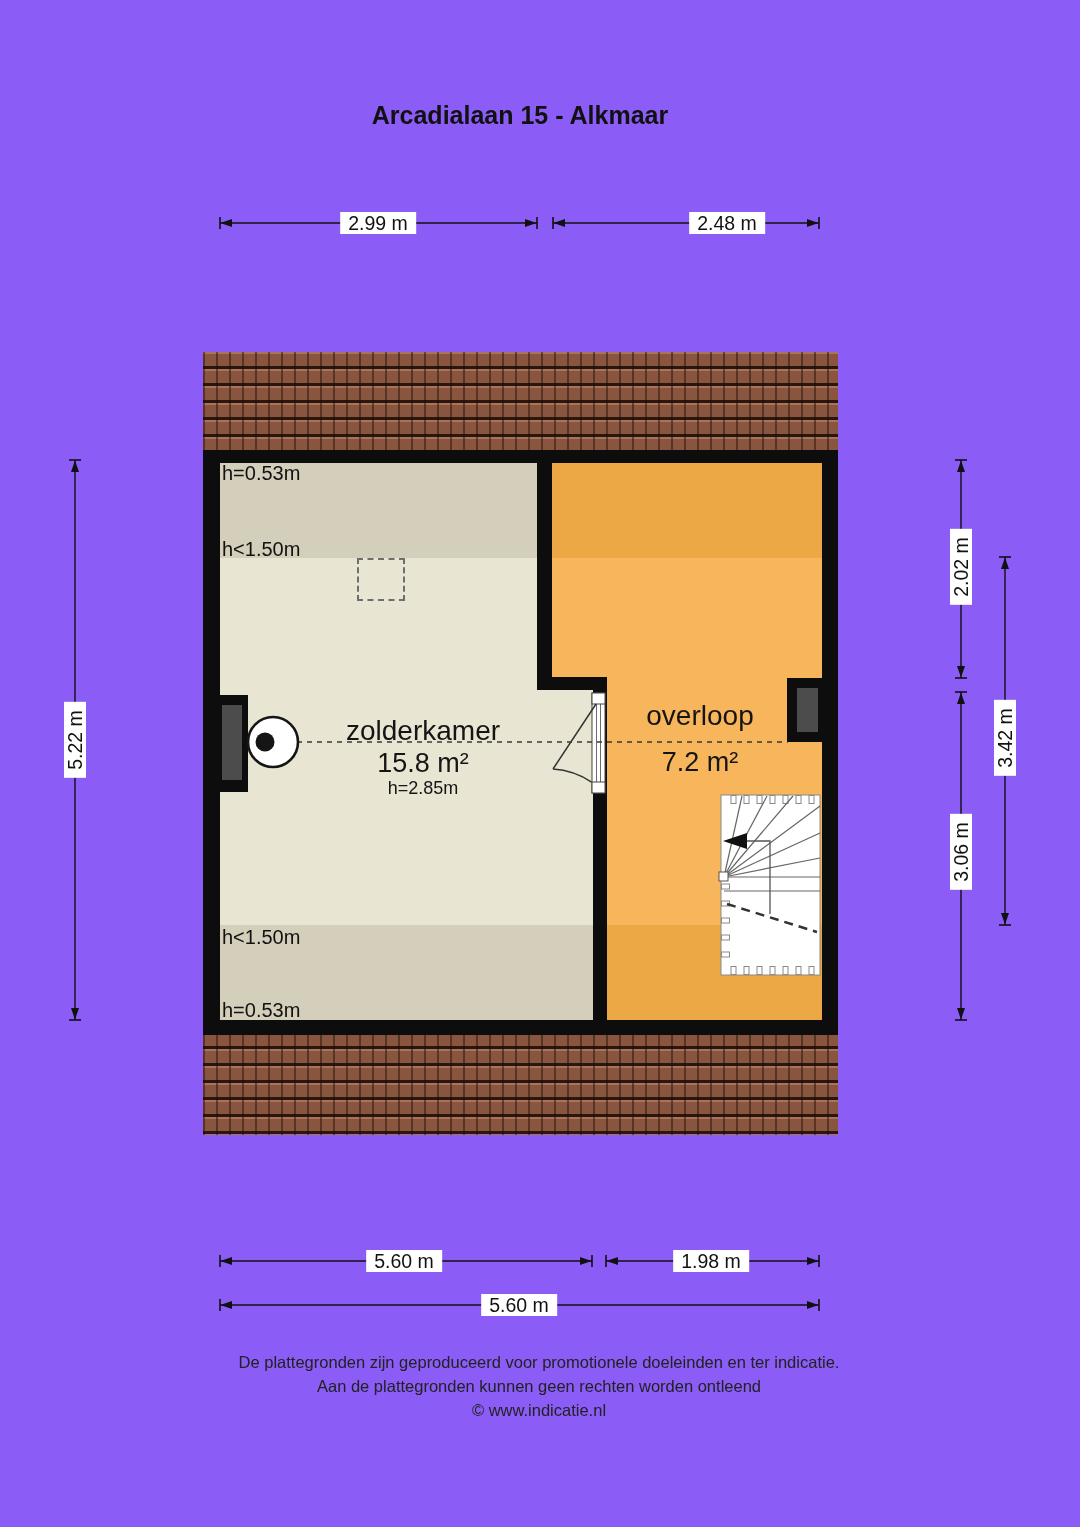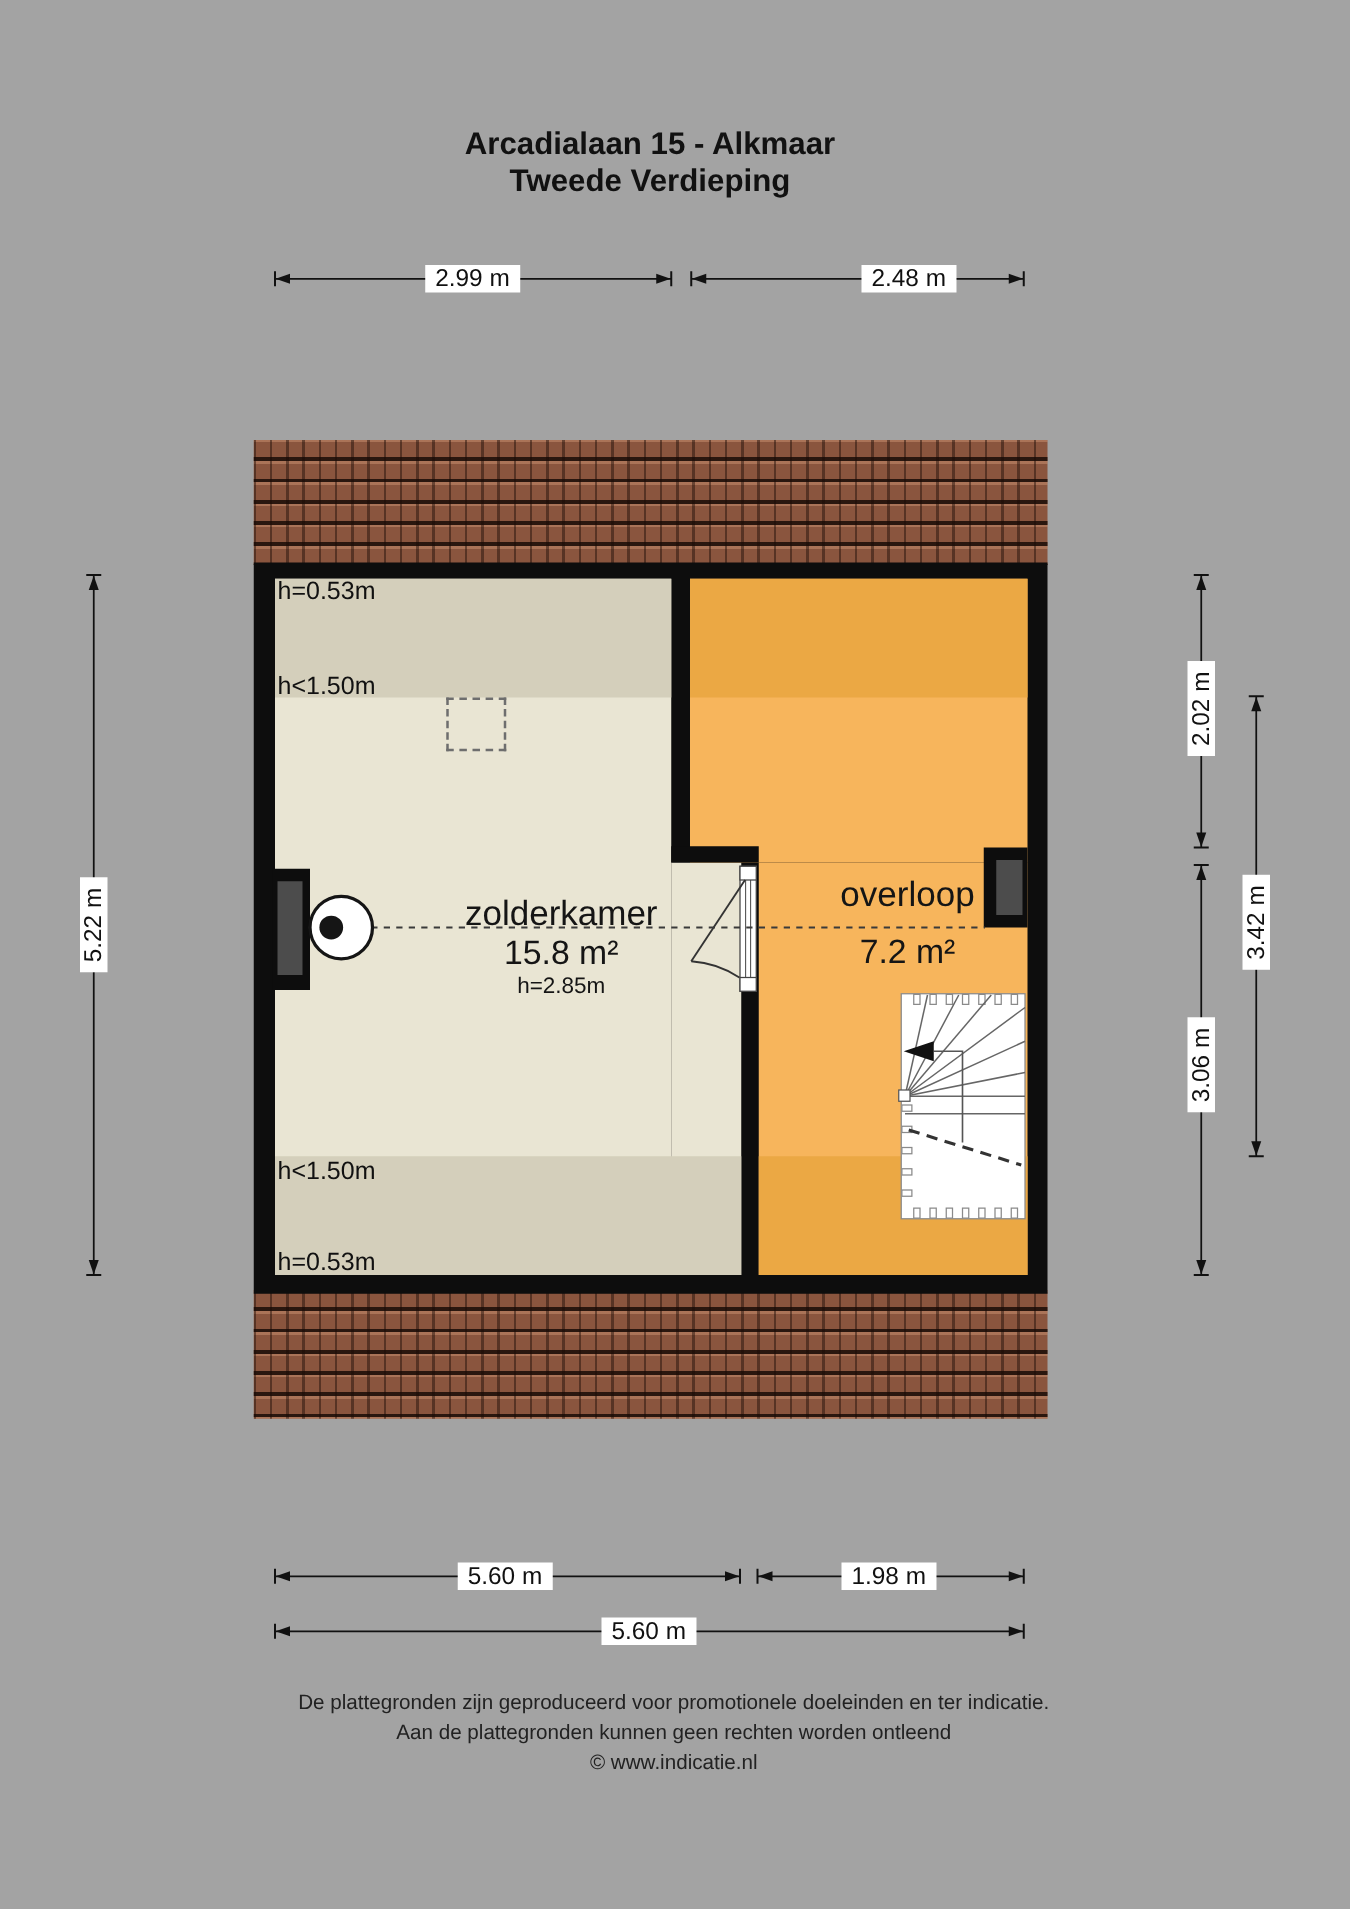--- a/index.html
+++ b/index.html
@@ -1,16 +1,16 @@
 <!DOCTYPE html>
 <html><head>
 <meta charset="utf-8">
 <style>
   html,body{margin:0;padding:0;background:#ffffff;}
-  .page{position:relative;width:1080px;height:1527px;background:#a3a3a3;overflow:hidden;
+  .page{position:relative;width:1080px;height:1527px;background:#8b5cf6;overflow:hidden;
         font-family:"Liberation Sans", sans-serif;color:#111;}
   .abs{position:absolute;}
   
   .title-block{position:absolute;left:0;top:100px;width:1040px;text-align:center;}
   .title-line{font-size:25px;font-weight:bold;line-height:30px;color:#111;}
   
   .dim{position:absolute;transform:translate(-50%,-50%);background:#fff;padding:0 8px;
        font-size:19.5px;white-space:nowrap;color:#111;line-height:22px;}
   .dim.vert{transform:translate(-50%,-50%) rotate(-90deg);}
   
@@ -21,37 +21,36 @@
   .floor-orange-dark{background:#eba844;}
   .glass{background:#4c4c4c;}
   .roof{background-color:#8a553e;
     background-image:
       repeating-linear-gradient(90deg, rgba(25,10,5,.45) 0 2px, rgba(255,255,255,0) 2px 13px),
       repeating-linear-gradient(180deg, rgba(255,195,155,.28) 0 2px, rgba(255,255,255,0) 2px 14px, rgba(18,7,3,.8) 14px 17px);}
   .hatch-dashed{border:2px dashed #6e6e6e;background:transparent;}
   
   .zone-label{position:absolute;font-size:20px;color:#111;white-space:nowrap;line-height:18px;}
   
-  .room-label{position:absolute;transform:translate(-50%,-50%);white-space:nowrap;text-align:center;color:#151515;margin-left:26px;}
+  .room-label{position:absolute;transform:translate(-50%,-50%);white-space:nowrap;text-align:center;color:#151515;}
   .room-name{font-size:28px;line-height:30px;}
   .room-area{font-size:27px;line-height:29px;}
   .room-h{font-size:18px;line-height:20px;text-align:right;}
   
   .footer{position:absolute;left:0;top:1350px;width:1040px;text-align:center;
           font-size:16.5px;line-height:24px;color:#222;padding-left:19px;}
   svg.overlay{position:absolute;left:0;top:0;pointer-events:none;}
 </style>
 </head>
 <body>
 
 <div class="page">
 
   <div class="title-block">
     <div class="title-line">Arcadialaan 15 - Alkmaar</div>
-    <div class="title-line">Tweede Verdieping</div>
   </div>
 
   <div class="abs roof" style="left:203px;top:352px;width:635px;height:100px;"></div>
   <div class="abs roof" style="left:203px;top:1032px;width:635px;height:103px;"></div>
 
   <div class="abs wall" style="left:203px;top:450px;width:635px;height:585px;"></div>
 
   <div class="abs floor-beige" style="left:220px;top:463px;width:317px;height:557px;"></div>
   <div class="abs floor-beige" style="left:537px;top:690px;width:56px;height:330px;"></div>
   <div class="abs floor-beige-dark" style="left:220px;top:463px;width:317px;height:95px;"></div>

